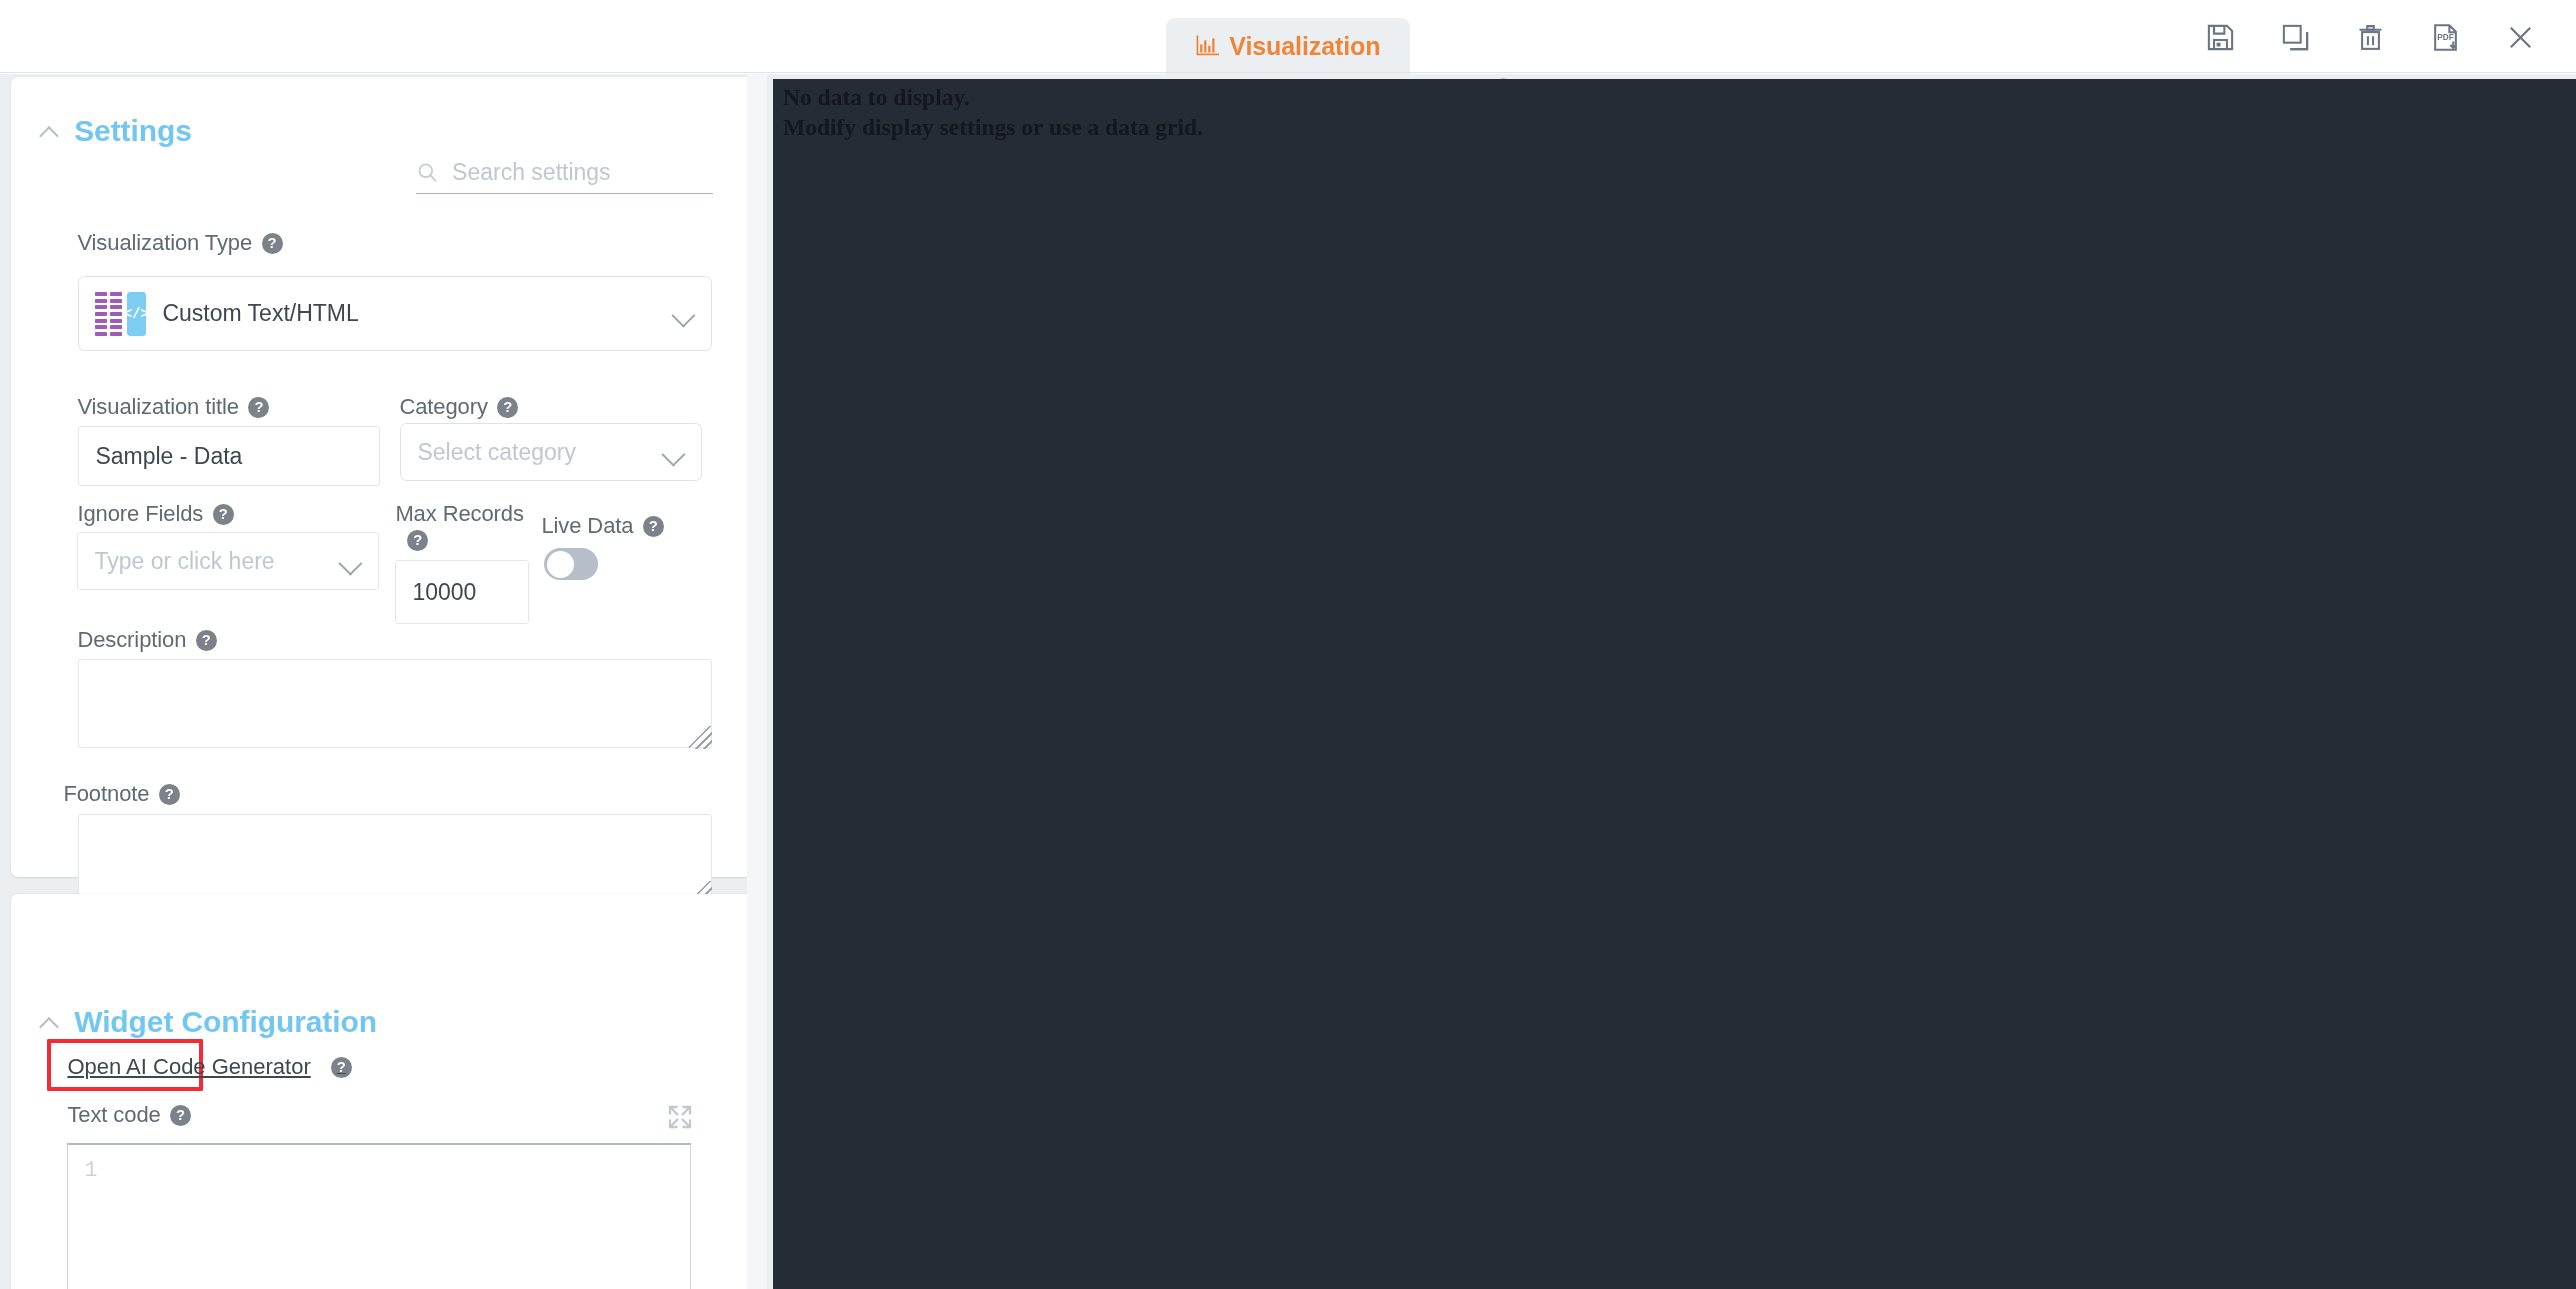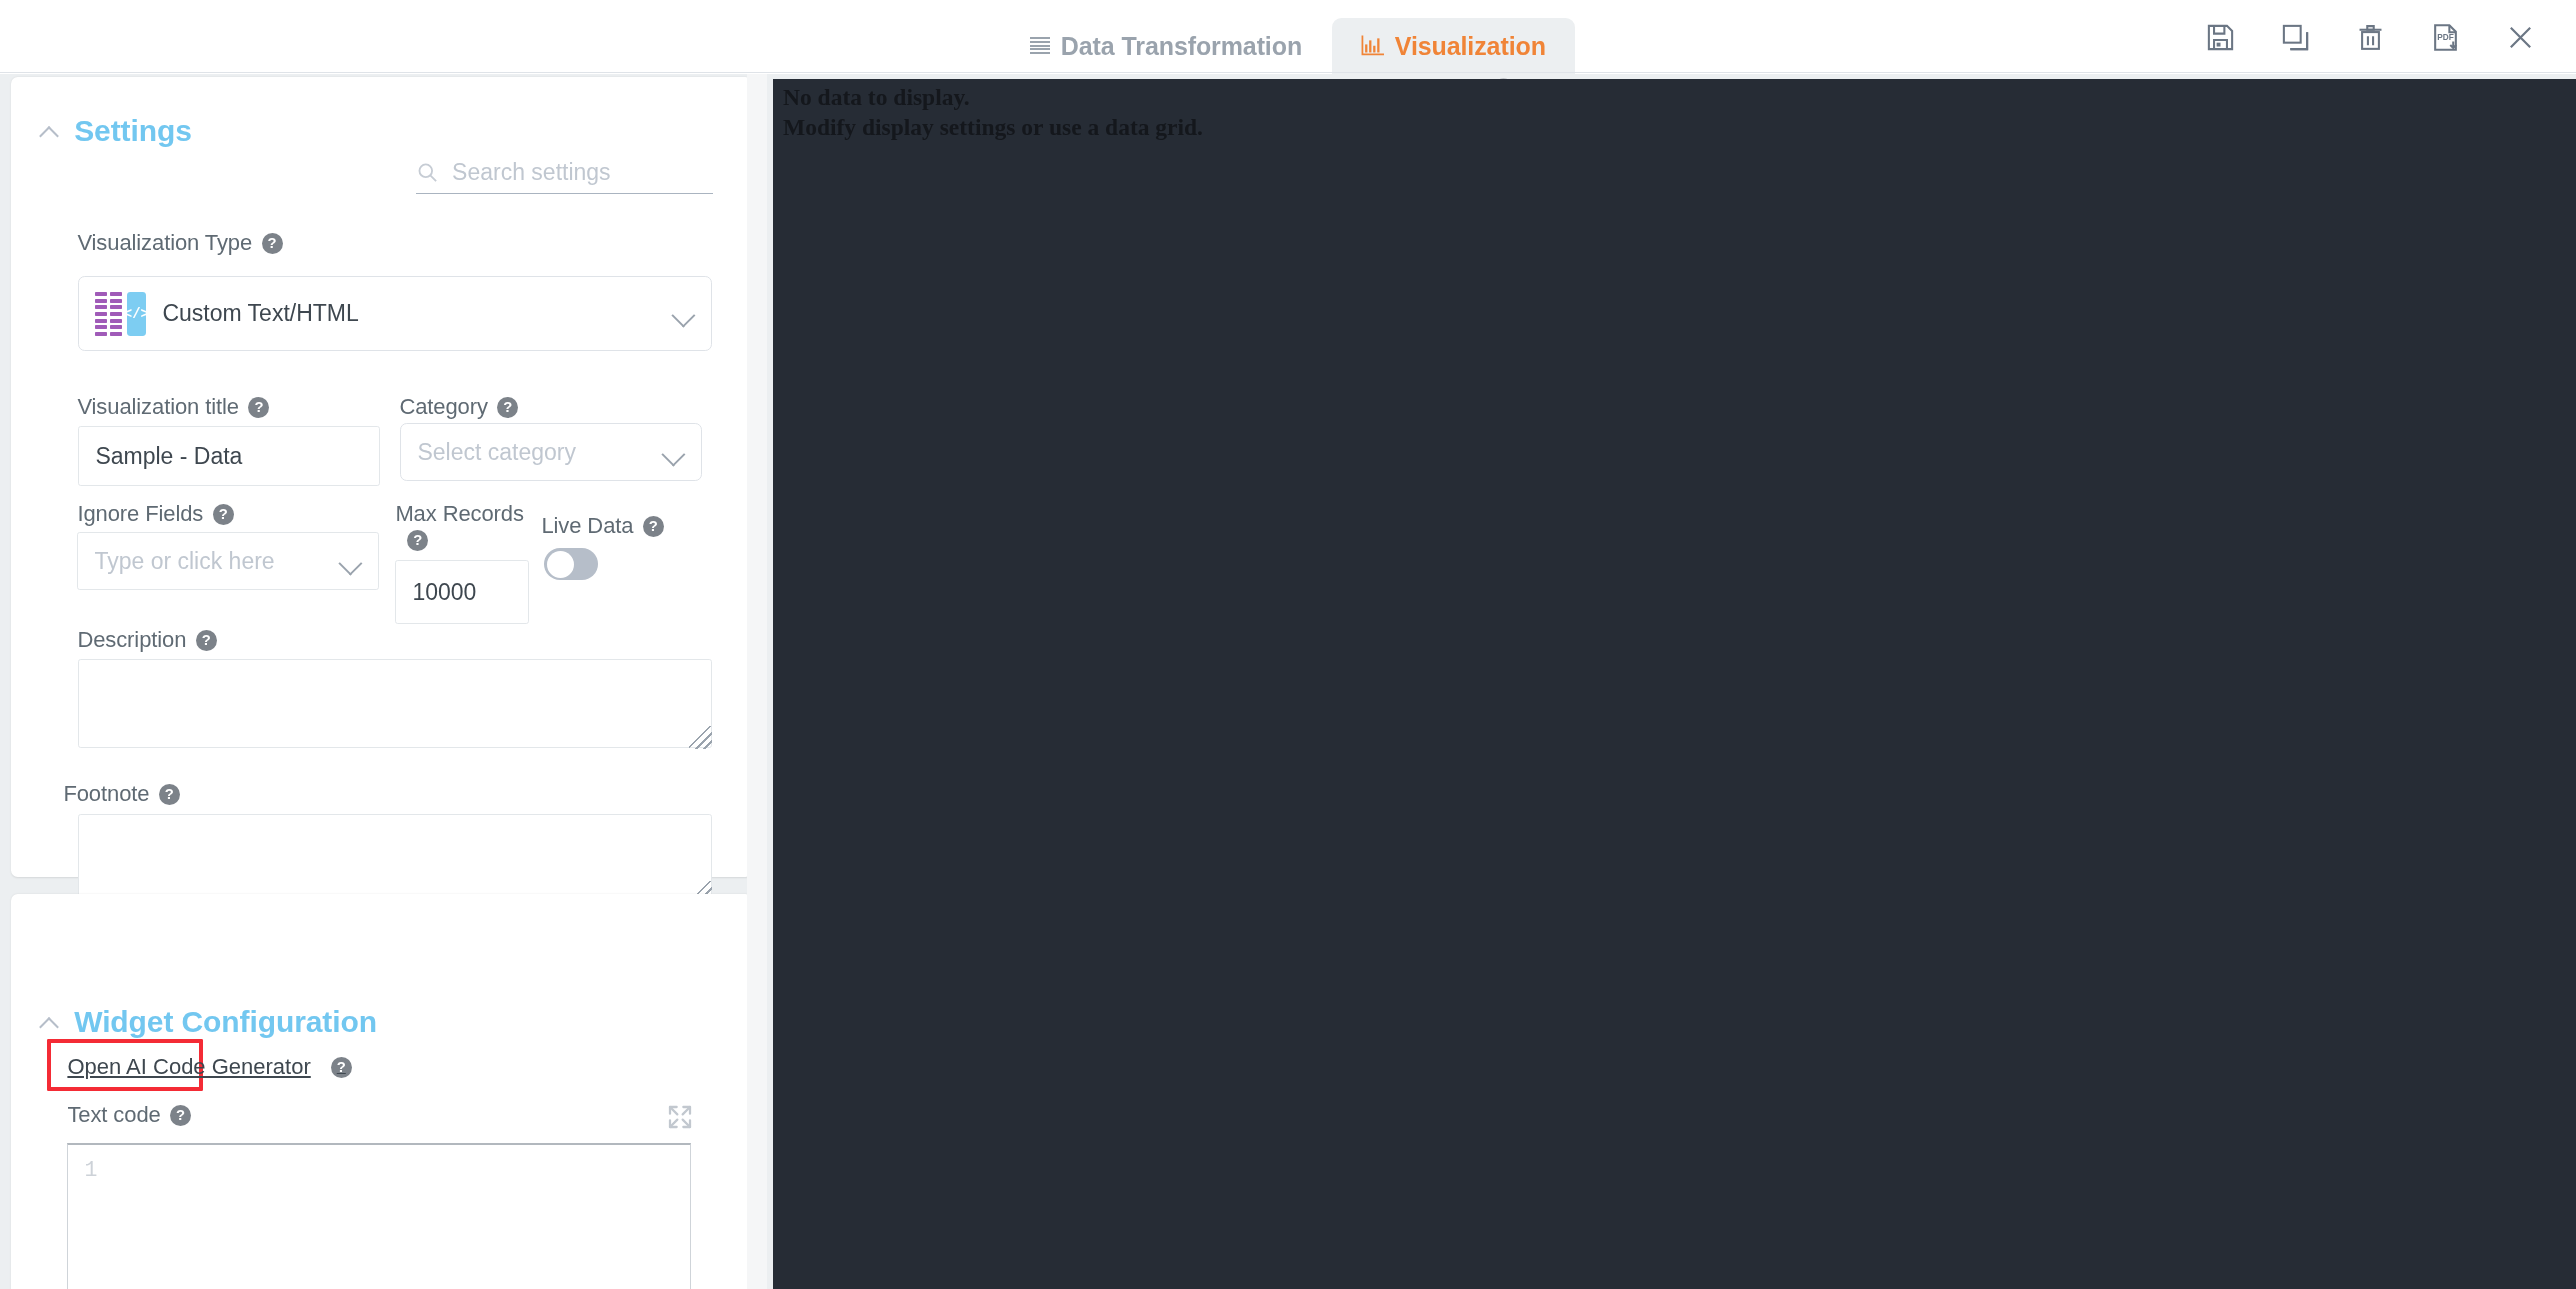--- a/index.html
+++ b/index.html
@@ -210,32 +210,20 @@
 </style>
 </head>
 <body>
 
 <div class="app">
 
   <div class="topbar">
 
     <div class="tabs">
 
-      <div class="tab inactive">
-        <span class="tab-ico">
-          <span class="grid-ico">
-              <i></i>
-              <i></i>
-              <i></i>
-              <i></i>
-              <i></i>
-            </span>
-        </span>
-        <span>Data Transformation</span>
-      </div>
 
       <div class="tab active">
         <span class="tab-ico">
           <svg width="23" height="21.5" viewBox="0 0 34 32">
             <path d="M2 2 L2 29 L33 29" stroke="#f08437" stroke-width="2.6" fill="none" stroke-linecap="square"></path>
             <rect x="6" y="14" width="3.4" height="12" fill="#f08437"></rect>
             <rect x="12" y="8" width="3.4" height="18" fill="#f08437"></rect>
             <rect x="18" y="16" width="3.4" height="10" fill="#f08437"></rect>
             <rect x="24" y="5" width="3.4" height="21" fill="#f08437"></rect>
           </svg>

